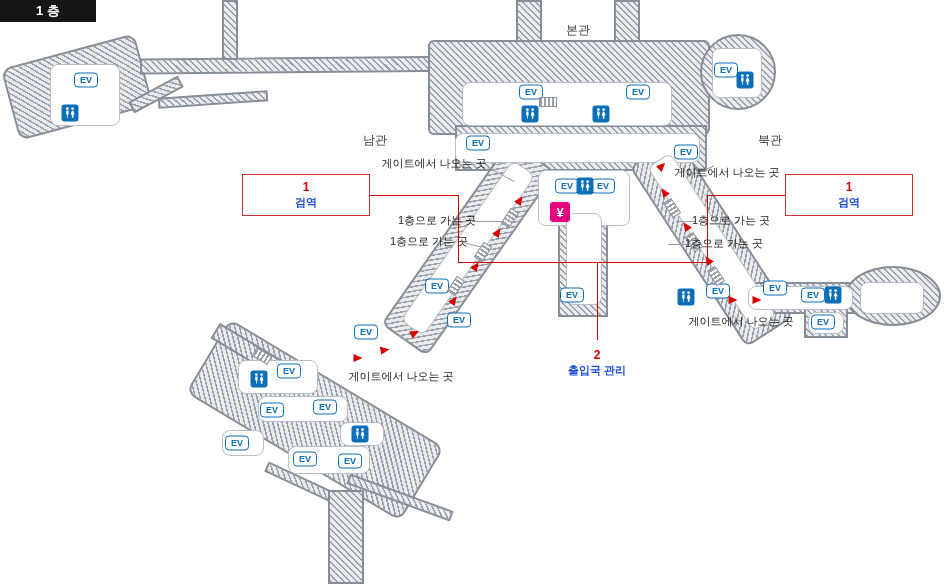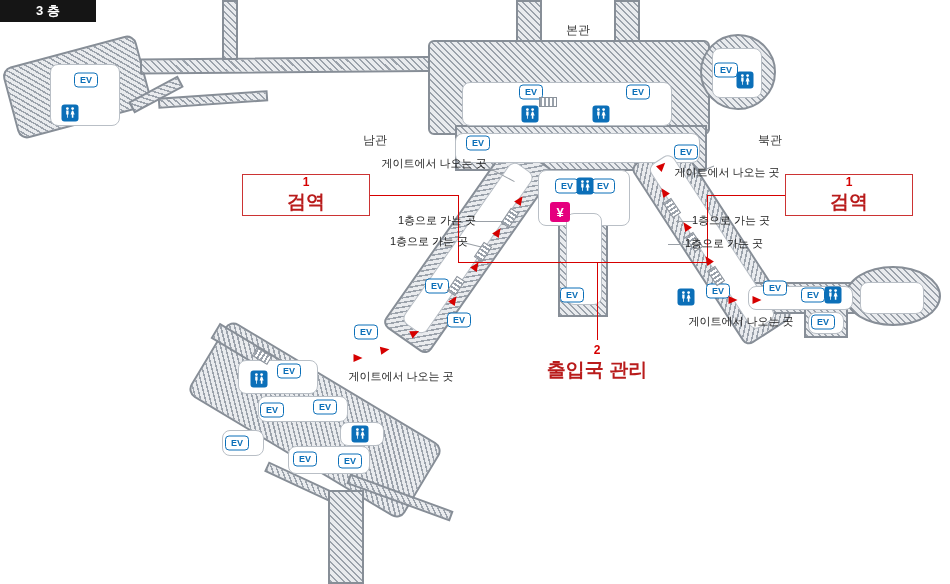--- a/index.html
+++ b/index.html
@@ -31,21 +31,21 @@
        font-weight:bold;font-size:13px;transform:translate(-50%,-50%);z-index:5;}
   
   .ann{position:absolute;transform:translate(-50%,-50%);white-space:nowrap;
        font-size:11px;color:#222;z-index:5;}
   .ann.wing{font-size:12px;color:#333;}
   
   .callout{position:absolute;background:#fff;display:flex;flex-direction:column;align-items:center;
            justify-content:center;z-index:6;box-sizing:border-box;}
   .callout.boxed{border:1px solid #cc3333;}
   .callout-num{color:#d60000;font-weight:bold;font-size:12px;line-height:1.25;}
-  .callout-label{color:#b91c1c;font-weight:bold;font-size:19px;line-height:1.3;}
+  .callout-label{color:#1d4ed8;font-weight:bold;font-size:11px;line-height:1.3;}
   .floor-badge{position:absolute;left:0;top:0;width:96px;height:22px;background:#151515;color:#fff;
                font-weight:bold;font-size:13px;display:flex;align-items:center;justify-content:center;z-index:7;}
 </style>
 </head>
 <body>
 
 <div class="map">
 
   <div class="hatch" style="left:8px;top:50px;width:138px;height:74px;border-radius:10px;transform:rotate(-15deg)"></div>
   <div class="hatch" style="left:128px;top:88px;width:56px;height:13px;transform:rotate(-28deg)"></div>
@@ -240,14 +240,14 @@
         <div class="callout-label">검역</div>
       </div>
       <div class="callout" style="left: 541px; top: 340px; width: 112px; height: 46px;">
         <div class="callout-num">2</div>
         <div class="callout-label">출입국 관리</div>
       </div>
     </div>
 
   <div class="yen">¥</div>
 
-  <div class="floor-badge">3 층</div>
+  <div class="floor-badge">1 층</div>
 </div>
 
 </body></html>

